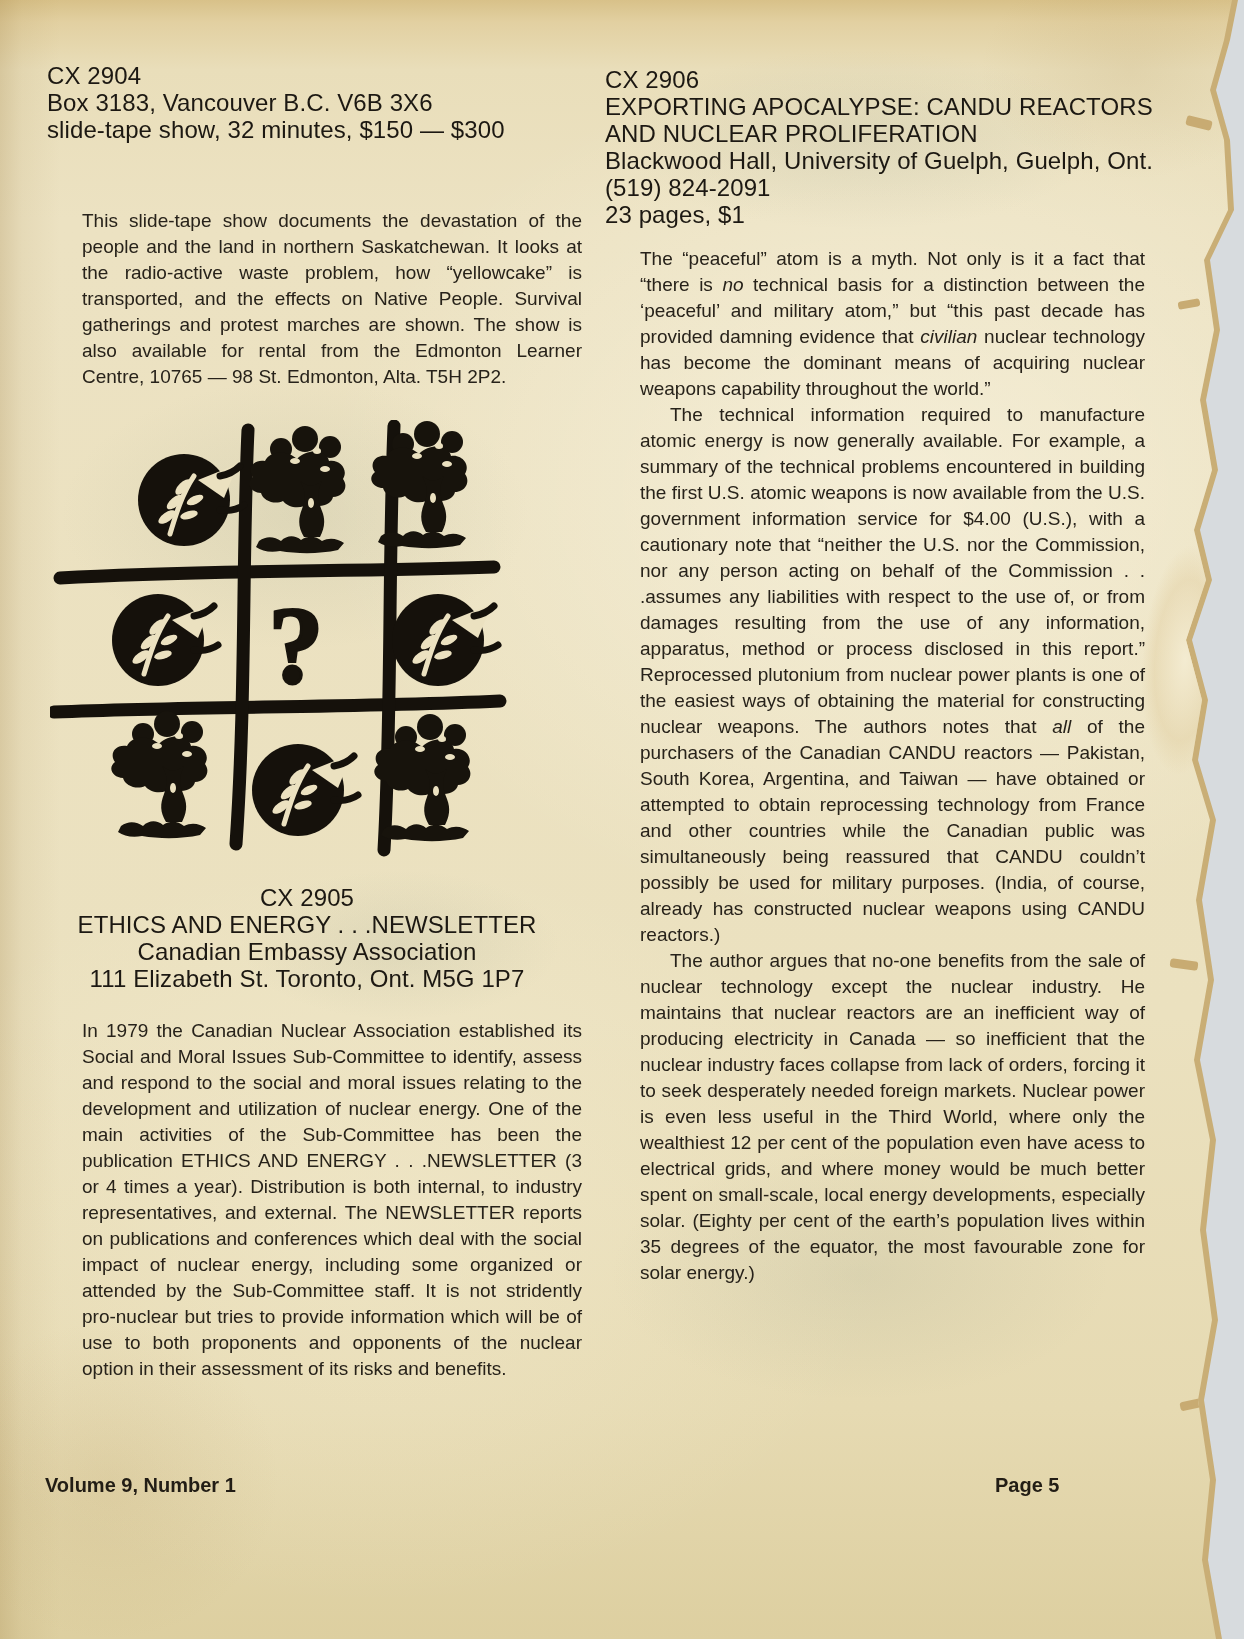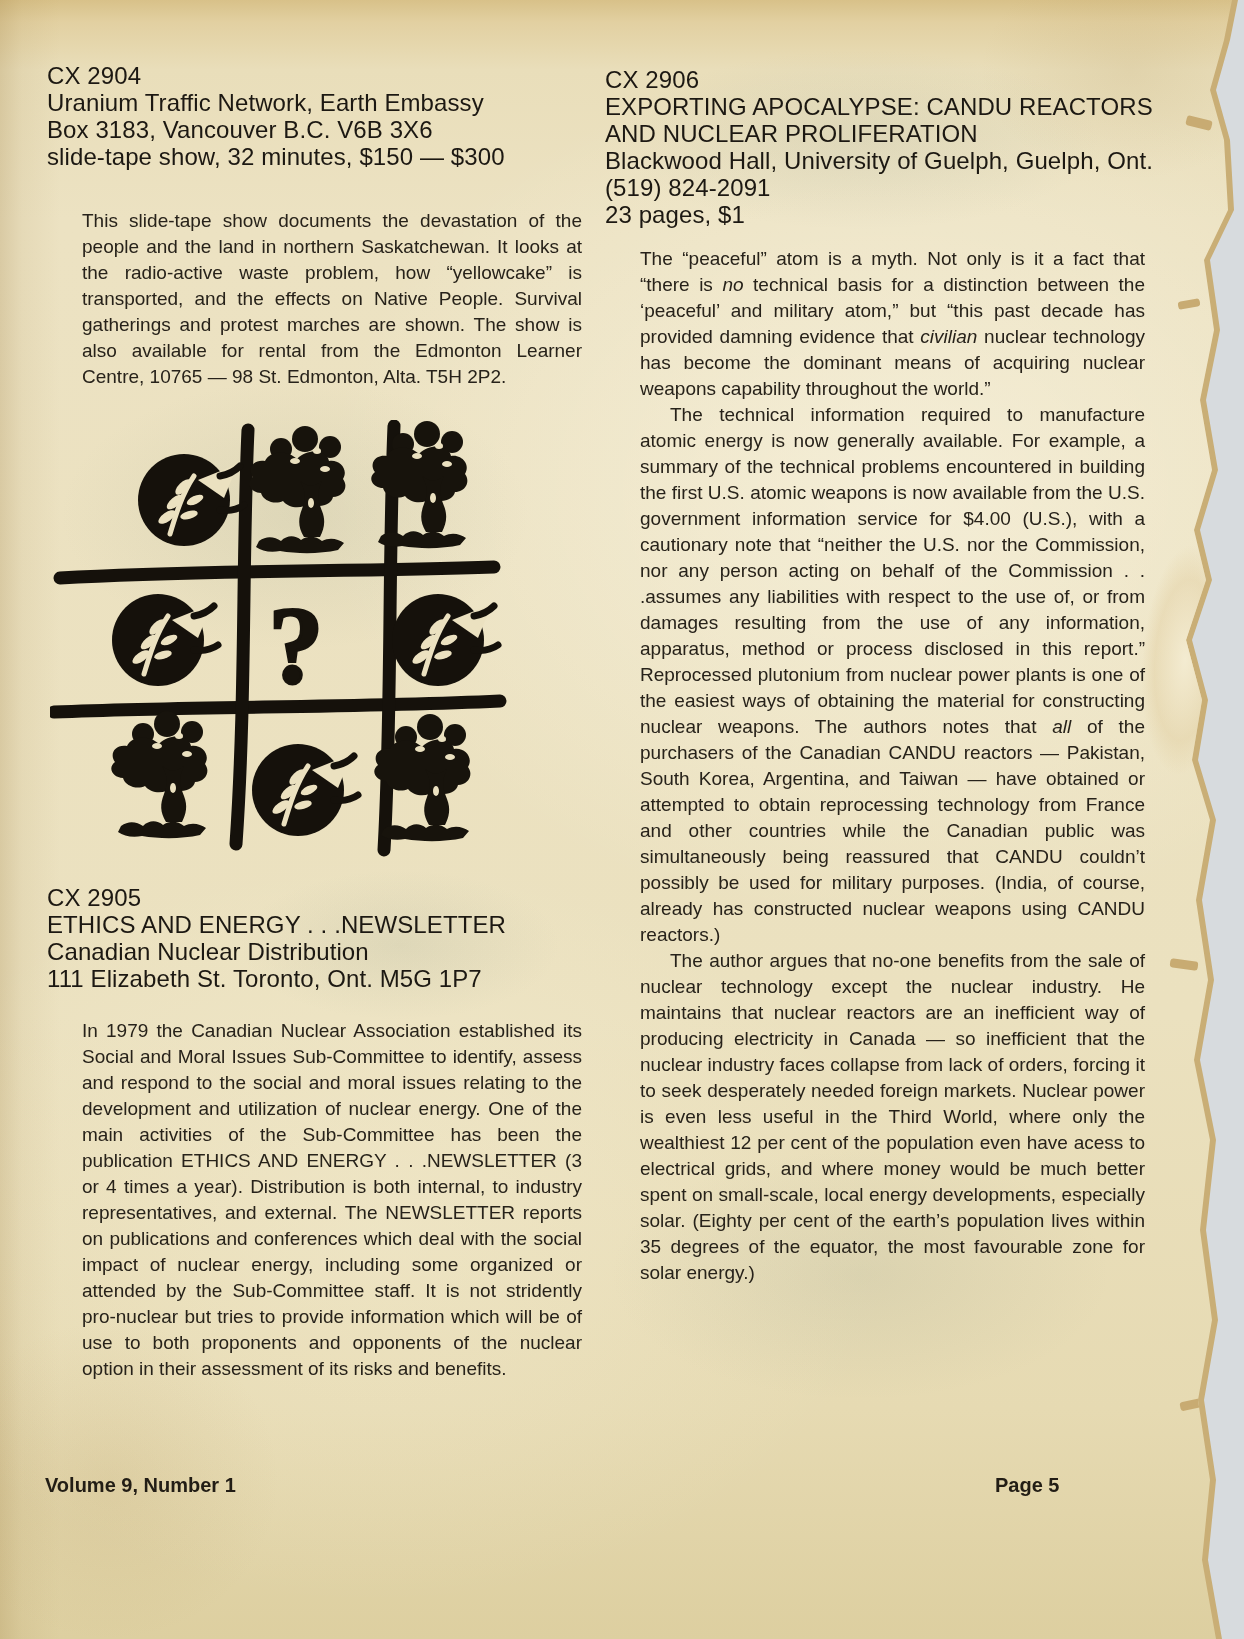--- a/index.html
+++ b/index.html
@@ -55,21 +55,20 @@
   <div class="smudge mottle abs" style="left:-60px;top:1320px;width:340px;height:320px;"></div>
   <div class="smudge mottle abs" style="left:980px;top:-40px;width:300px;height:220px;"></div>
   <div class="tear-patch"></div>
   <div class="tear-mark" style="left:1186px;top:118px;width:26px;height:10px;transform:rotate(14deg);"></div>
   <div class="tear-mark" style="left:1178px;top:300px;width:22px;height:8px;transform:rotate(-10deg);"></div>
   <div class="tear-mark" style="left:1170px;top:960px;width:28px;height:9px;transform:rotate(8deg);"></div>
   <div class="tear-mark" style="left:1180px;top:1400px;width:24px;height:9px;transform:rotate(-12deg);"></div>
 
   <div class="abs heading" style="left:47px;top:62px;width:520px;">
     <div>CX 2904</div>
-    <div>Uranium Traffic Network, Earth Embassy</div>
     <div>Box 3183, Vancouver B.C. V6B 3X6</div>
     <div>slide-tape show, 32 minutes, $150 — $300</div>
   </div>
 
   <div class="abs body-text" style="left:47px;top:208px;width:500px;">
     <p>This slide-tape show documents the devastation of the people and the land in northern Saskatchewan. It looks at the radio-active waste problem, how “yellowcake” is transported, and the effects on Native People. Survival gatherings and protest marches are shown. The show is also available for rental from the Edmonton Learner Centre, 10765 — 98 St. Edmonton, Alta. T5H 2P2.</p>
   </div>
 
   <svg class="abs" style="left:50px;top:420px;" width="458" height="440" viewBox="0 0 458 440" role="img">
     <defs>
@@ -111,24 +110,24 @@
         <use href="#mushroom-cloud" x="383" y="70"></use>
         <use href="#dove-emblem" x="108" y="220"></use>
         <text x="246" y="262" text-anchor="middle" class="qmark">?</text>
         <use href="#dove-emblem" x="388" y="220"></use>
         <use href="#mushroom-cloud" x="123" y="360"></use>
         <use href="#dove-emblem" x="248" y="370"></use>
         <use href="#mushroom-cloud" x="386" y="363"></use>
       </g>
   </svg>
 
-  <div class="abs heading" style="left:47px;top:884px;width:520px;">
+  <div class="abs heading" style="left:47px;top:884px;width:520px;text-align:center;">
     <div>CX 2905</div>
     <div>ETHICS AND ENERGY . . .NEWSLETTER</div>
-    <div>Canadian Nuclear Distribution</div>
+    <div>Canadian Embassy Association</div>
     <div>111 Elizabeth St. Toronto, Ont. M5G 1P7</div>
   </div>
 
   <div class="abs body-text" style="left:47px;top:1018px;width:500px;">
     <p>In 1979 the Canadian Nuclear Association established its Social and Moral Issues Sub-Committee to identify, assess and respond to the social and moral issues relating to the development and utilization of nuclear energy. One of the main activities of the Sub-Committee has been the publication ETHICS AND ENERGY . . .NEWSLETTER (3 or 4 times a year). Distribution is both internal, to industry representatives, and external. The NEWSLETTER reports on publications and conferences which deal with the social impact of nuclear energy, including some organized or attended by the Sub-Committee staff. It is not stridently pro-nuclear but tries to provide information which will be of use to both proponents and opponents of the nuclear option in their assessment of its risks and benefits.</p>
   </div>
 
   <div class="abs heading" style="left:605px;top:66px;width:530px;">
     <div>CX 2906</div>
     <div>EXPORTING APOCALYPSE: CANDU REACTORS</div>

